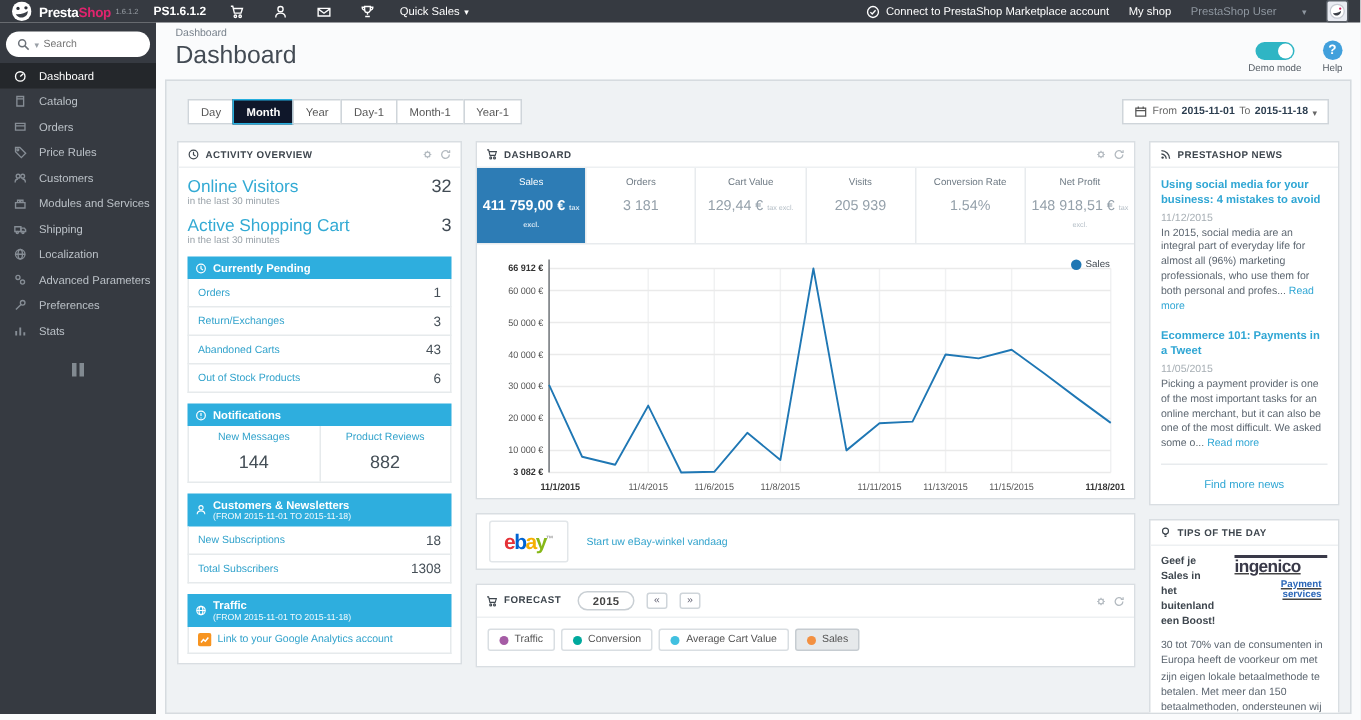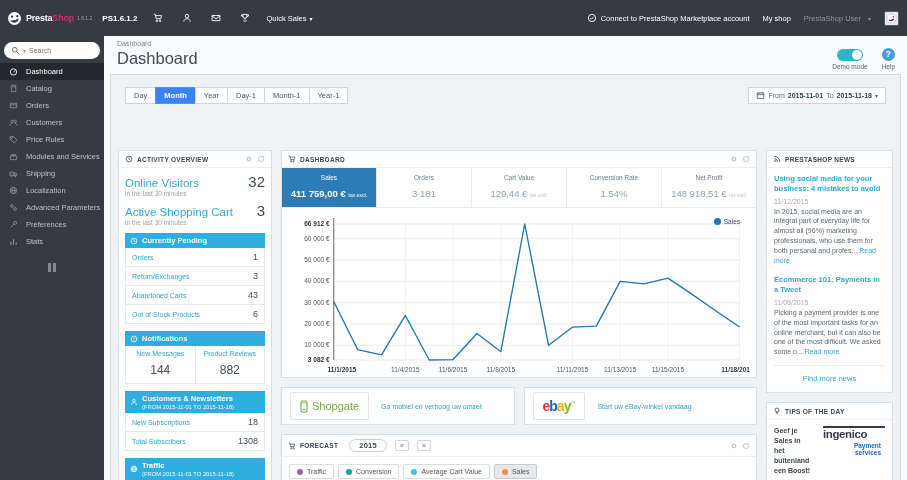--- a/index.html
+++ b/index.html
@@ -1,32 +1,32 @@
 <!DOCTYPE html>
 <html><head>
 <meta charset="utf-8">
 <style>
   * { box-sizing: border-box; margin:0; padding:0; }
   html,body { width:907px; height:480px; overflow:hidden; }
   body { font-family:"Liberation Sans",sans-serif; font-size:8px; color:#444; background:#fafbfc; }
   .ic { display:inline-block; vertical-align:middle; flex:none; }
 
   
-  .topbar { height:36px; background:#363a41; display:flex; align-items:center; padding:0 8px; color:#fff; }
+  .topbar { height:15px; background:#363a41; display:flex; align-items:center; padding:0 8px; color:#fff; }
   .logo-c { width:13px; height:13px; margin-right:5px; }
   .brand { font-size:9px; font-weight:bold; letter-spacing:-.2px; }
   .brand .bp { color:#fff; } .brand .bs { color:#e0246e; }
   .bver { font-size:5px; color:#9aa0a7; margin:0 10px 0 3px; }
   .shopv { font-weight:bold; font-size:8px; color:#fff; margin-right:16px; }
   .ticons { display:flex; gap:19px; align-items:center; }
   .ticons svg { color:#fff; }
   .qa { margin-left:16px; font-size:7.5px; color:#fff; display:flex; align-items:center; gap:3px; }
   .tright { margin-left:auto; display:flex; align-items:center; gap:13px; font-size:7.5px; }
   .connect { display:flex; align-items:center; gap:4px; color:#fff; }
-  .tuser { color:#8f97a0; display:flex; align-items:center; gap:7px;justify-content:space-between; }
+  .tuser { color:#8f97a0; display:flex; align-items:center; gap:17px;justify-content:space-between; }
   .avatar { width:15px; height:15px; border-radius:2px; background:#e9ebf2; border:1px solid #565c64; display:flex; align-items:center; justify-content:center; }
   .caret { font-size:6px; }
 
   
   .app { display:flex; height:461px; }
   .sidebar { width:104px; background:#363a41; flex:none; }
   .main { flex:1; min-width:0; display:flex; flex-direction:column; }
 
   
   .search { margin:6px 4px 4px; background:#fff; border-radius:9px; height:17px; display:flex; align-items:center; padding:0 7px; gap:3px; }
@@ -46,46 +46,46 @@
   h1 { font-size:16.5px; font-weight:normal; color:#434b54; margin:1px 0 6px; }
   .hright { margin-left:auto; display:flex; gap:14px; margin-right:2px; }
   .demo,.helpb { text-align:center; }
   .tog { width:26px; height:12px; border-radius:7px; background:#2fb5c4; position:relative; margin:1px auto 2px; cursor:pointer; }
   .tog::after { content:""; position:absolute; right:1px; top:1px; width:10px; height:10px; border-radius:50%; background:#fff; }
   .dlab { font-size:6.5px; color:#565e66; }
   .helpc { width:13px; height:13px; border-radius:50%; background:#41a0dc; color:#fff; font-weight:bold; font-size:9px; line-height:13px; text-align:center; margin:0 auto 2px; cursor:pointer; }
   .hlab { font-size:6.5px; color:#565e66; }
 
   
-  .wrapper { flex:1; margin:0 6px; background:#eff2f4; border:1px solid #d6dbdf; overflow:hidden; display:flex; flex-direction:column;gap:35px; }
+  .wrapper { flex:1; margin:0 6px; background:#eff2f4; border:1px solid #d6dbdf; overflow:hidden; display:flex; flex-direction:column; }
   .toolbar { display:flex; align-items:center; padding:12px 14px 11px; }
   .rgroup { display:flex; }
   .rbtn { background:#fff; border:1px solid #cfd5da; padding:3px 8px; font-size:7.5px; color:#555; margin-left:-1px; cursor:pointer; }
   .rbtn:first-child { margin-left:0; }
-  .rbtn.active { background:#3b82f6; border-color:#25aede; color:#fff; font-weight:bold; }
+  .rbtn.active { background:#0f172a; border-color:#25aede; color:#fff; font-weight:bold; }
   .dateb { margin-left:auto; background:#fff; border:1px solid #cfd5da; padding:3px 7px; font-size:7px; color:#666; display:flex; align-items:center; gap:3px; cursor:pointer; }
   .dateb b { color:#2c3e50; }
   .dateb svg { color:#555; }
 
   
   .cols { display:flex; gap:9px; padding:0 7px 7px; align-items:flex-start; flex:1; }
-  .col-l { width:154px; flex:none; }
+  .col-l { width:190px; flex:none; }
   .col-m { flex:1; min-width:0; }
   .col-r { width:127px; flex:none; }
   .panel { background:#fff; border:1px solid #d9dee2; margin-bottom:9px; }
   .phead { display:flex; align-items:center; gap:4px; padding:4px 6px; border-bottom:1px solid #edf0f2; font-size:6.5px; font-weight:bold; letter-spacing:.3px; color:#3e464e; }
   .phead .sp { flex:1; }
   .phead .hic { color:#b4bbc1; cursor:pointer; }
   .phead svg.dk { color:#3e464e; }
 
   
   .pbody { padding:5px 6px 6px; }
   .stat { display:flex; align-items:baseline; }
   .stat .sl { font-size:11.5px; color:#32aad4; }
-  .stat .sv { margin-left:auto; font-size:15px; color:#414b54; }
+  .stat .sv { margin-left:auto; font-size:12px; color:#414b54; }
   .ssub { font-size:6.5px; color:#9aa3aa; margin:0 0 5px; }
   .sec-h { background:#2eaede; color:#fff; font-size:7.5px; font-weight:bold; padding:3px 5px; display:flex; gap:4px; align-items:center; margin-top:7px; }
   .sec-h svg { color:#fff; }
   .sec-sub { font-size:5.8px; font-weight:normal; opacity:.95; margin-top:1px; }
   .rowline { display:flex; align-items:center; padding:4px 6px; border:1px solid #e6eaec; border-top:none; font-size:7px; }
   .rowline .rl { color:#32a3cc; }
   .rowline .rv { margin-left:auto; font-size:9px; color:#454f57; }
   .ncols { display:flex; border:1px solid #e6eaec; border-top:none; }
   .ncol { flex:1; text-align:center; padding:4px 2px 6px; }
   .ncol + .ncol { border-left:1px solid #e6eaec; }
@@ -131,21 +131,21 @@
   
   .nbody { padding:6px 7px 7px; }
   .art + .art { margin-top:9px; }
   .at { color:#2fa6d4; font-size:7.5px; font-weight:bold; line-height:1.3; cursor:pointer; }
   .ad { color:#a6aeb4; font-size:7px; margin:4px 0 2px; }
   .ax { color:#5c6670; font-size:7px; line-height:1.42; }
   .read { color:#2fa6d4; cursor:pointer; }
   .nhr { border:none; border-top:1px solid #e8ebee; margin:8px 0 6px; }
   .more { text-align:center; color:#2fa6d4; font-size:7.5px; padding:2px 0 2px; cursor:pointer; }
   .tips-top { overflow:hidden; }
-  .ilogo { float:right; width:62px; margin-left:12px; }
+  .ilogo { float:right; width:62px; margin-left:12px;text-decoration:underline; }
   .iword { border-top:2px solid #3a3a49; font-size:11.5px; font-weight:bold; color:#3a3a49; letter-spacing:-.4px; line-height:1.15; }
   .itag { color:#2a66b8; font-weight:bold; font-size:6.5px; line-height:1.15; text-align:right; width:58px; }
   .thead { font-weight:bold; font-size:7px; color:#3e464e; line-height:1.4; }
   .tbody { font-size:7px; color:#5c6670; line-height:1.45; margin-top:7px; }
 </style>
 </head>
 <body>
 
 <div class="topbar">
   <svg class="ic logo-c" viewBox="0 0 13 13">
@@ -231,32 +231,32 @@
         </div>
       <div class="nitem">
           <svg class="ic" width="9" height="9" viewBox="0 0 10 10" fill="none" stroke="currentColor" stroke-width="1">
             <path d="M1.5 2.5h7v5h-7z"></path>
             <path d="M1.5 4.3h7"></path>
           </svg>
           <span>Orders</span>
         </div>
       <div class="nitem">
           <svg class="ic" width="9" height="9" viewBox="0 0 10 10" fill="none" stroke="currentColor" stroke-width="1">
+            <path d="M1.5 1.5h3.2L9 5.8 5.8 9 1.5 4.7z"></path>
+            <circle cx="3.2" cy="3.2" r=".7"></circle>
+          </svg>
+          <span>Price Rules</span>
+        </div>
+      <div class="nitem">
+          <svg class="ic" width="9" height="9" viewBox="0 0 10 10" fill="none" stroke="currentColor" stroke-width="1">
             <circle cx="3.4" cy="3.8" r="1.4"></circle>
             <circle cx="6.8" cy="3.8" r="1.4"></circle>
             <path d="M1.2 8.5c0-1.6 1-2.6 2.2-2.6M8.8 8.5c0-1.6-1-2.6-2.2-2.6"></path>
           </svg>
           <span>Customers</span>
-        </div>
-      <div class="nitem">
-          <svg class="ic" width="9" height="9" viewBox="0 0 10 10" fill="none" stroke="currentColor" stroke-width="1">
-            <path d="M1.5 1.5h3.2L9 5.8 5.8 9 1.5 4.7z"></path>
-            <circle cx="3.2" cy="3.2" r=".7"></circle>
-          </svg>
-          <span>Price Rules</span>
         </div>
       <div class="nitem">
           <svg class="ic" width="9" height="9" viewBox="0 0 10 10" fill="none" stroke="currentColor" stroke-width="1">
             <path d="M1.5 4.5h7v4h-7z"></path>
             <path d="M3 4.5V2.8h1.6v1.7M5.4 4.5V2.8H7v1.7"></path>
           </svg>
           <span>Modules and Services</span>
         </div>
       <div class="nitem">
           <svg class="ic" width="9" height="9" viewBox="0 0 10 10" fill="none" stroke="currentColor" stroke-width="1">
@@ -479,20 +479,24 @@
                   <div class="kl">Sales</div>
                   <div class="kv"><span>411 759,00 €</span> <span class="ks">tax excl.</span></div>
                 </div>
               <div class="kpi">
                   <div class="kl">Orders</div>
                   <div class="kv"><span>3 181</span></div>
                 </div>
               <div class="kpi">
                   <div class="kl">Cart Value</div>
                   <div class="kv"><span>129,44 €</span> <span class="ks">tax excl.</span></div>
+                </div>
+              <div class="kpi">
+                  <div class="kl">Visits</div>
+                  <div class="kv"><span>205 939</span></div>
                 </div>
               <div class="kpi">
                   <div class="kl">Conversion Rate</div>
                   <div class="kv"><span>1.54%</span></div>
                 </div>
               <div class="kpi">
                   <div class="kl">Net Profit</div>
                   <div class="kv"><span>148 918,51 €</span> <span class="ks">tax excl.</span></div>
                 </div>
             </div>
@@ -536,30 +540,20 @@
               <div class="cleg">
                   <span class="cdot" style="background: rgb(31, 119, 180);"></span>
                   <span>Sales</span>
                 </div>
             </div>
           </div>
 
           <div class="banners">
             <div class="banner">
               <span class="blogo">
-                <svg class="ic" width="8" height="13" viewBox="0 0 8 13" fill="none" stroke="#6fae3e" stroke-width="1.1">
-                    <rect x="1" y="1" width="6" height="11" rx="1.5"></rect>
-                    <path d="M2.5 3h3M2.5 9.8h3"></path>
-                  </svg>
-                <span class="sgtext">Shopgate</span>
-              </span>
-              <span class="blink">Ga mobiel en verhoog uw omzet</span>
-            </div>
-            <div class="banner">
-              <span class="blogo">
                 <span class="ebay"><span class="e1">e</span><span class="e2">b</span><span class="e3">a</span><span class="e4">y</span><span class="tm">™</span></span>
               </span>
               <span class="blink">Start uw eBay-winkel vandaag</span>
             </div>
           </div>
 
           <div class="panel fpanel">
             <div class="phead">
               <svg class="ic dk" width="8" height="8" viewBox="0 0 11 11" fill="none" stroke="currentColor" stroke-width="1">
                   <path d="M1 1.3h1.4l1.2 5h4.8l1.1-3.4H3"></path>

